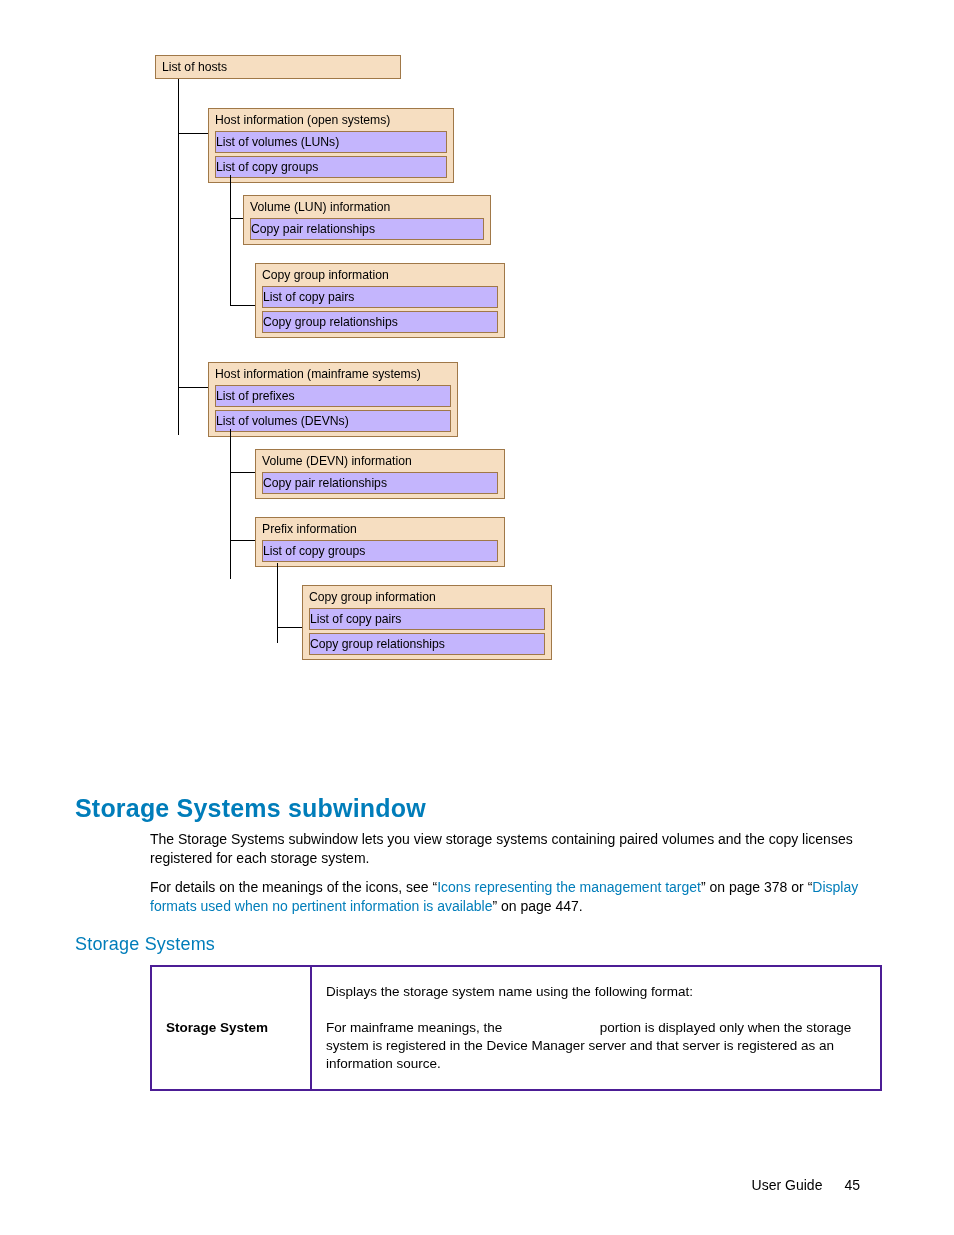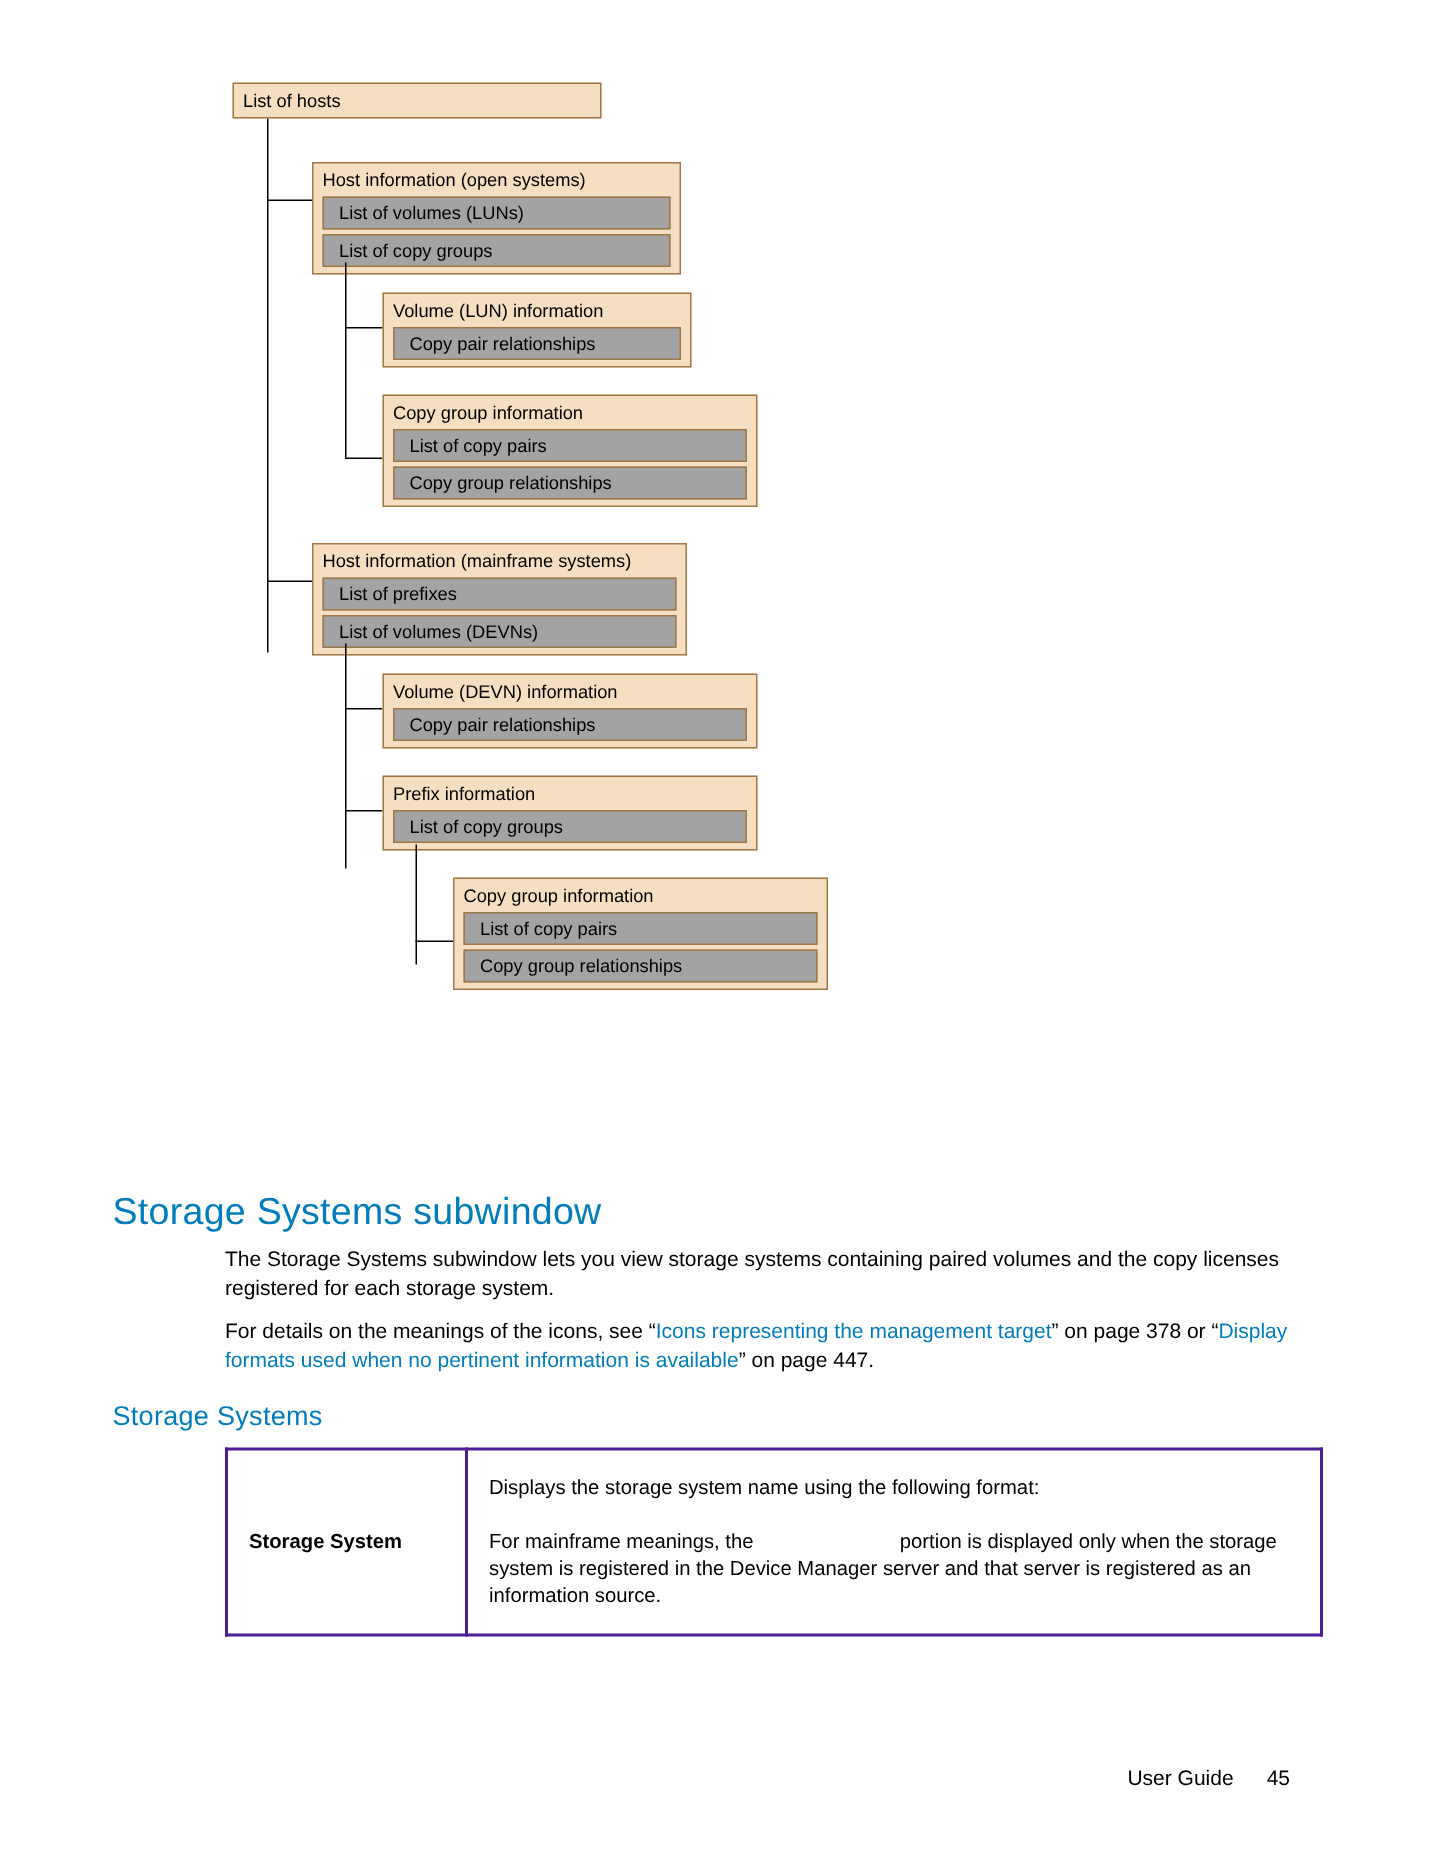--- a/index.html
+++ b/index.html
@@ -1,24 +1,24 @@
 <!DOCTYPE html>
 <html><head>
 <meta charset="utf-8">
 <style>
   html,body{margin:0;padding:0;background:#fff;font-family:Arial,Helvetica,sans-serif;color:#000}
   .page{width:954px;height:1235px;position:relative;margin:0 auto;background:#fff}
   .diagram{position:absolute;left:155px;top:55px;width:440px;height:730px}
   .node{position:absolute;box-sizing:border-box;font-size:12.2px;line-height:14px;font-family:Arial,Helvetica,sans-serif}
   .outer{border:1px solid #a07848;background:#f6dec1;padding:4px 6px}
   .outer-title{margin-bottom:4px;white-space:nowrap}
-  .inner{border:1px solid #a07848;background:#a3a3a3;padding:3px 10px;margin-top:0}
+  .inner{border:1px solid #a07848;background:#c4b5fd;padding:3px 0;margin-top:0}
   .inner+.inner{margin-top:3px}
   .conn{position:absolute;background:#000}
-  .heading1{position:absolute;left:75px;font-family:Arial,Helvetica,sans-serif;font-weight:400;color:#007dba;font-size:25px;letter-spacing:.2px}
+  .heading1{position:absolute;left:75px;font-family:Arial,Helvetica,sans-serif;font-weight:700;color:#007dba;font-size:25px;letter-spacing:.2px}
   .heading2{position:absolute;left:75px;font-family:Arial,Helvetica,sans-serif;font-weight:400;color:#007dba;font-size:18px;letter-spacing:.2px}
   .body{position:absolute;left:150px;right:80px;font-size:14px;line-height:19px;color:#000}
   .link{color:#007dba}
   .tbl{position:absolute;left:150px;border-collapse:collapse;font-size:13.5px;line-height:18px}
   .tbl td{border:2px solid #4c1d95;padding:16px 14px;vertical-align:middle}
   .tbl .c0{width:130px;font-weight:700}
   .tbl .c1{width:540px;font-weight:400}
   .footer{position:absolute;right:94px;bottom:42px;font-size:14px}
   .footer .pg{margin-left:22px}
 </style>
@@ -38,21 +38,21 @@
     <div class="conn" style="left:23px;top:78px;width:30px;height:1px"></div>
     <div class="node outer" style="left:53px;top:53px;width:246px">
       <div class="outer-title">Host information (open systems)</div>
       <div class="inner">List of volumes (LUNs)</div>
       <div class="inner">List of copy groups</div>
     </div>
 
     <div class="conn" style="left:75px;top:120px;width:1px;height:130px"></div>
 
     <div class="conn" style="left:75px;top:163px;width:25px;height:1px"></div>
-    <div class="node outer" style="left:100px;top:140px;width:206px">
+    <div class="node outer" style="left:88px;top:140px;width:248px">
       <div class="outer-title">Volume (LUN) information</div>
       <div class="inner">Copy pair relationships</div>
     </div>
 
     <div class="conn" style="left:75px;top:250px;width:25px;height:1px"></div>
     <div class="node outer" style="left:100px;top:208px;width:250px">
       <div class="outer-title">Copy group information</div>
       <div class="inner">List of copy pairs</div>
       <div class="inner">Copy group relationships</div>
     </div>

